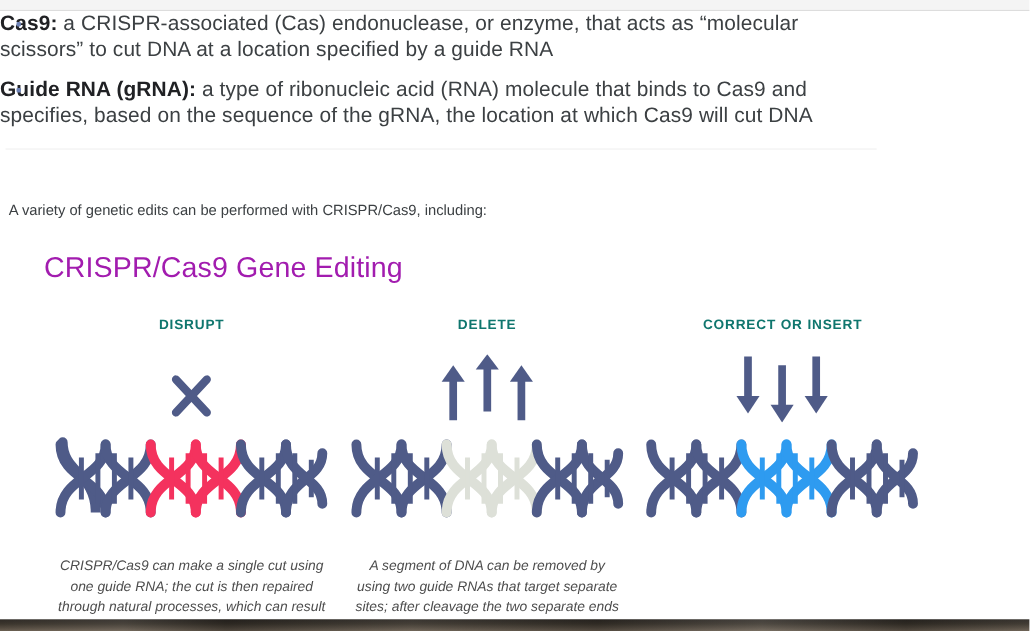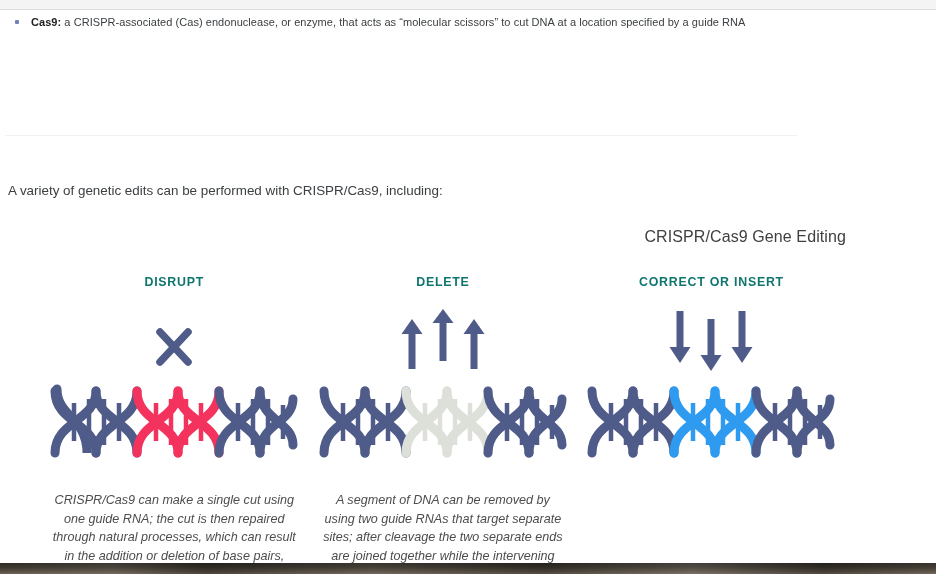--- a/index.html
+++ b/index.html
@@ -37,23 +37,22 @@
 
   
   #definition-list {
     margin: 0;
     padding: 0;
     list-style: none;
     position: relative;
   }
   .def-item {
     position: relative;
-    padding-left: 31px;
     margin-bottom: 12px;
-    font-size: 11px;
+    font-size: 19px;
     line-height: 24px;
     color: #3c4043;
     letter-spacing: .005em;
   }
   .def-bullet {
     position: absolute;
     left: 15px;
     top: 10px;
     width: 4px;
     height: 4px;
@@ -88,24 +87,24 @@
   }
 
   
   #figure {
     position: absolute;
     left: 0;
     top: 190px;
     width: 806px;
   }
   #figure-title {
-    text-align: right;
-    font-size: 16px;
+    text-align: left;
+    font-size: 26px;
     font-weight: 400;
-    color: #404040;
+    color: #a21caf;
     letter-spacing: .1px;
     margin: 0;
     padding-top: 12px;
   }
 
   #figure-columns {
     display: flex;
     margin-top: 29px;
   }
   .fig-col {
@@ -175,20 +174,24 @@
 
 <div id="top-chrome"></div>
 
 <div id="article">
 
   <ul id="definition-list">
     <li class="def-item">
       <span class="def-bullet"></span>
       <span class="def-term">Cas9:</span><span class="def-body"> a CRISPR-associated (Cas) endonuclease, or enzyme, that acts as “molecular scissors” to cut DNA at a location specified by a guide RNA</span>
     </li>
+    <li class="def-item">
+      <span class="def-bullet"></span>
+      <span class="def-term">Guide RNA (gRNA):</span><span class="def-body"> a type of ribonucleic acid (RNA) molecule that binds to Cas9 and specifies, based on the sequence of the gRNA, the location at which Cas9 will cut DNA</span>
+    </li>
   </ul>
 
   <div id="section-divider"></div>
 
   <p id="intro-paragraph">A variety of genetic edits can be performed with CRISPR/Cas9, including:</p>
 
   <figure id="figure">
     <h2 id="figure-title">CRISPR/Cas9 Gene Editing</h2>
 
     <div id="figure-columns">

